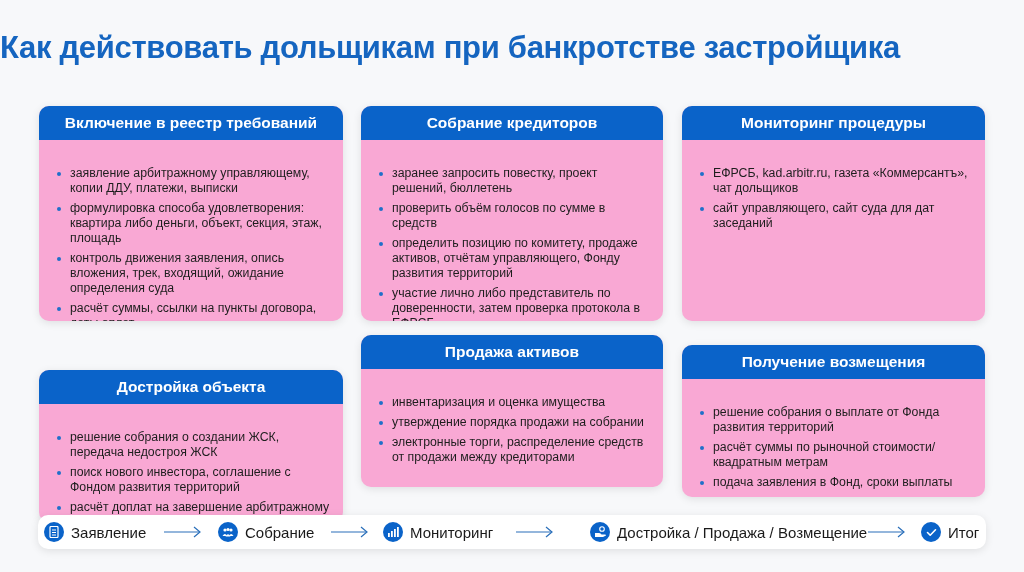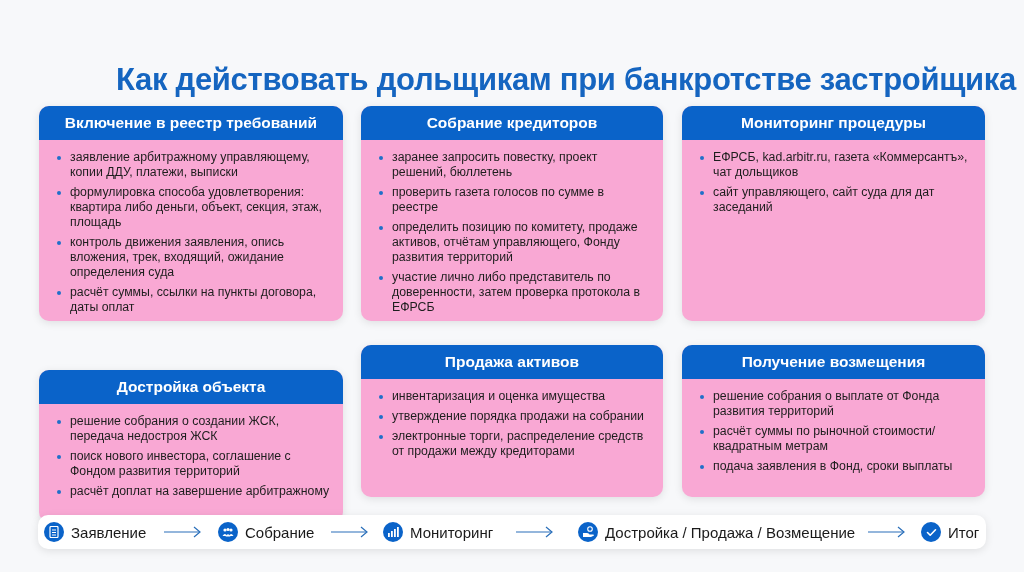--- a/index.html
+++ b/index.html
@@ -4,42 +4,41 @@
 <style>
   html, body { margin: 0; padding: 0; }
   body {
     width: 1024px; height: 572px; overflow: hidden;
     background: #f7f8fa;
     font-family: "Liberation Sans", "DejaVu Sans", sans-serif;
     color: #1a1a1a;
     position: relative;
   }
   .title {
-    position: absolute; left: 0; right: 8px; top: 30px;
-    text-align: right;
+    position: absolute; left: 0; right: 0; top: 30px;
+    text-align: left;
     font-size: 31px; font-weight: bold;
     color: #1565c0;
     letter-spacing: -0.3px;
-    margin-top: 32px;
   }
   .card {
     position: absolute;
     background: #f9a8d4;
     border-radius: 10px;
     box-shadow: 0 2px 8px rgba(0,0,0,0.10);
     overflow: hidden;
   }
   .card-head {
     background: #0a63c9;
     color: #fff;
     height: 34px; line-height: 34px;
     text-align: center;
     font-size: 15.5px; font-weight: bold;
   }
-  .card ul { list-style: none; margin: 0; padding: 10px 12px 0 18px; }
+  .card ul { list-style: none; margin: 0; padding: 26px 12px 0 18px; }
   .card li {
     position: relative;
     padding-left: 13px;
     font-size: 12.3px; line-height: 15px;
     margin-bottom: 5px;
     color: #1e1e1e;
   }
   .card li::before {
     content: ""; position: absolute; left: 0; top: 6px;
     width: 4px; height: 4px; border-radius: 50%;
@@ -74,21 +73,21 @@
     <li>формулировка способа удовлетворения: квартира либо деньги, объект, секция, этаж, площадь</li>
     <li>контроль движения заявления, опись вложения, трек, входящий, ожидание определения суда</li>
     <li>расчёт суммы, ссылки на пункты договора, даты оплат</li>
   </ul>
 </div>
 
 <div class="card" style="left:361px; top:106px; width:302px; height:215px;">
   <div class="card-head">Собрание кредиторов</div>
   <ul>
     <li>заранее запросить повестку, проект решений, бюллетень</li>
-    <li>проверить газета голосов по сумме в реестре</li>
+    <li>проверить объём голосов по сумме в средств</li>
     <li>определить позицию по комитету, продаже активов, отчётам управляющего, Фонду развития территорий</li>
     <li>участие лично либо представитель по доверенности, затем проверка протокола в ЕФРСБ</li>
   </ul>
 </div>
 
 <div class="card" style="left:682px; top:106px; width:303px; height:215px;">
   <div class="card-head">Мониторинг процедуры</div>
   <ul>
     <li>ЕФРСБ, kad.arbitr.ru, газета «Коммерсантъ», чат дольщиков</li>
     <li>сайт управляющего, сайт суда для дат заседаний</li>
@@ -97,21 +96,21 @@
 
 <div class="card" style="left:39px; top:345px; width:304px; height:152px;margin-top:25px;">
   <div class="card-head">Достройка объекта</div>
   <ul>
     <li>решение собрания о создании ЖСК, передача недостроя ЖСК</li>
     <li>поиск нового инвестора, соглашение с Фондом развития территорий</li>
     <li>расчёт доплат на завершение арбитражному</li>
   </ul>
 </div>
 
-<div class="card" style="left:361px; top:345px; width:302px; height:152px;">
+<div class="card" style="left:361px; top:335px; width:302px; height:152px;">
   <div class="card-head">Продажа активов</div>
   <ul>
     <li>инвентаризация и оценка имущества</li>
     <li>утверждение порядка продажи на собрании</li>
     <li>электронные торги, распределение средств от продажи между кредиторами</li>
   </ul>
 </div>
 
 <div class="card" style="left:682px; top:345px; width:303px; height:152px;">
   <div class="card-head">Получение возмещения</div>
@@ -166,21 +165,21 @@
           <rect x="10" y="0" width="1.8" height="10" fill="#fff"></rect>
         </svg>
     </span>
     <span class="lbl">Мониторинг</span>
   </div>
   <svg class="arrow" style="left:478px;" width="38" height="14" viewBox="0 0 38 14">
       <line x1="0" y1="7" x2="36" y2="7" stroke="#2a6fba" stroke-width="1.2"></line>
       <polyline points="30,2 36,7 30,12" fill="none" stroke="#2a6fba" stroke-width="1.2"></polyline>
     </svg>
 
-  <div class="step" style="left:540px;">
+  <div class="step" style="left:552px;">
     <span class="ic">
       <svg width="13" height="12" viewBox="0 0 13 12">
           <circle cx="8" cy="3" r="2.3" fill="none" stroke="#fff" stroke-width="1.1"></circle>
           <path d="M1 7 H5 Q7 7 7.5 8.5 H11 Q12 8.5 12 9.5 L9 11 H1 Z" fill="#fff"></path>
         </svg>
     </span>
     <span class="lbl">Достройка / Продажа / Возмещение</span>
   </div>
   <svg class="arrow" style="left:830px;" width="38" height="14" viewBox="0 0 38 14">
       <line x1="0" y1="7" x2="36" y2="7" stroke="#2a6fba" stroke-width="1.2"></line>

